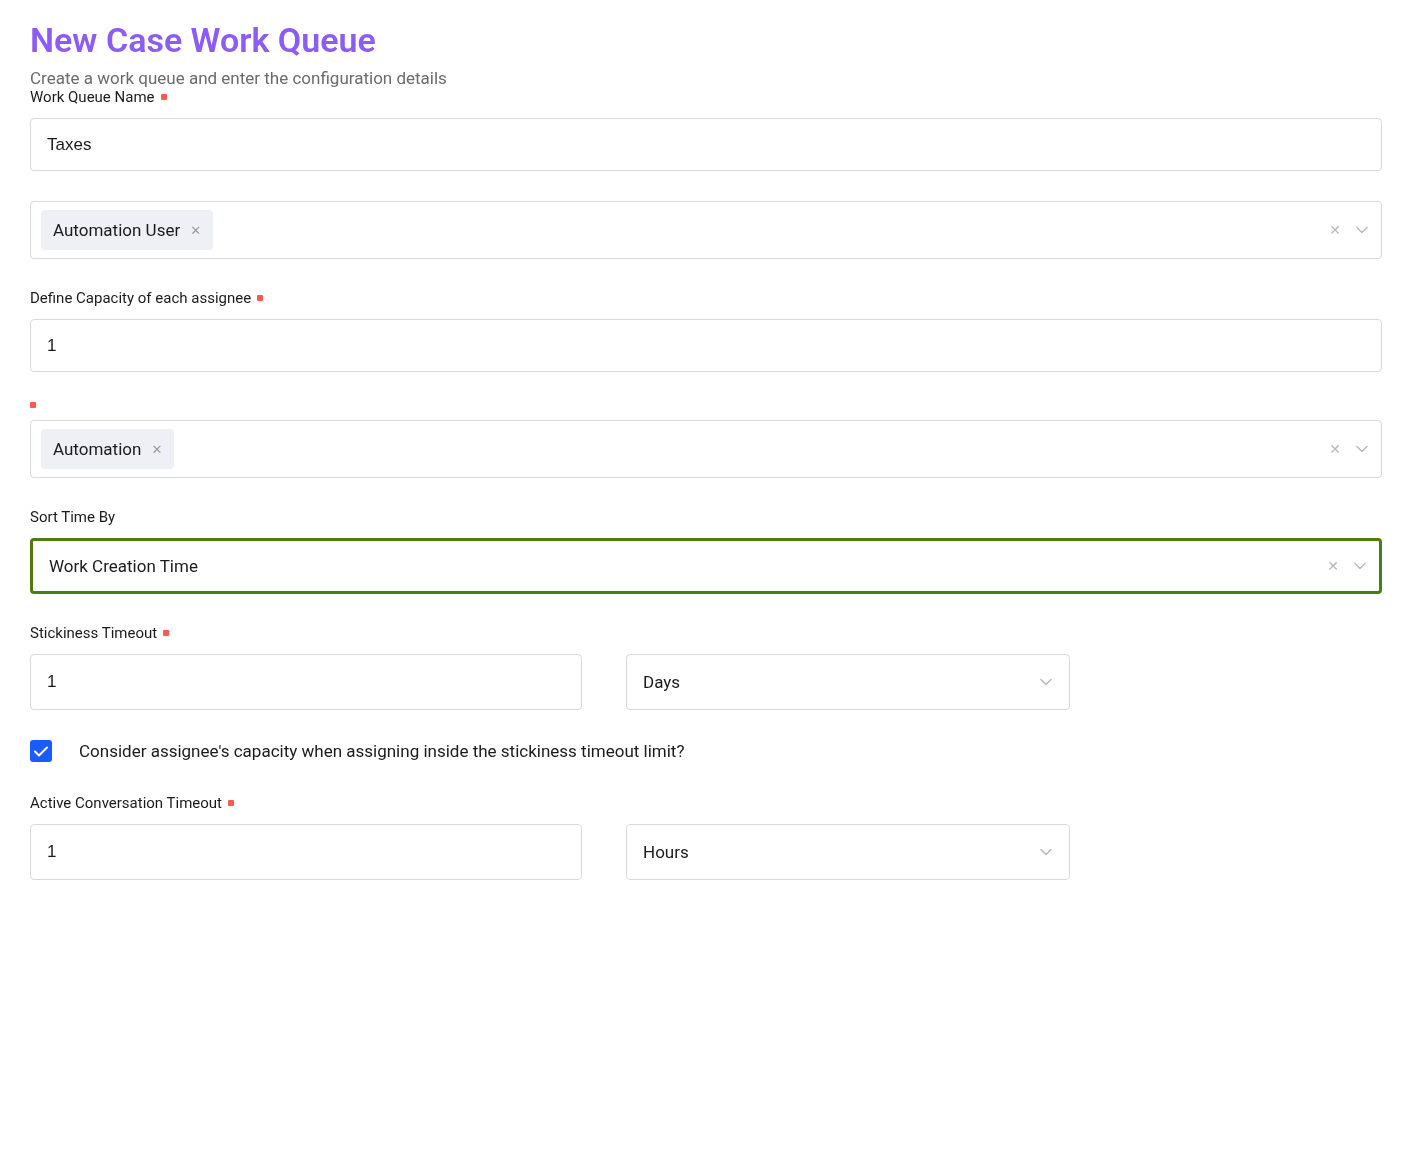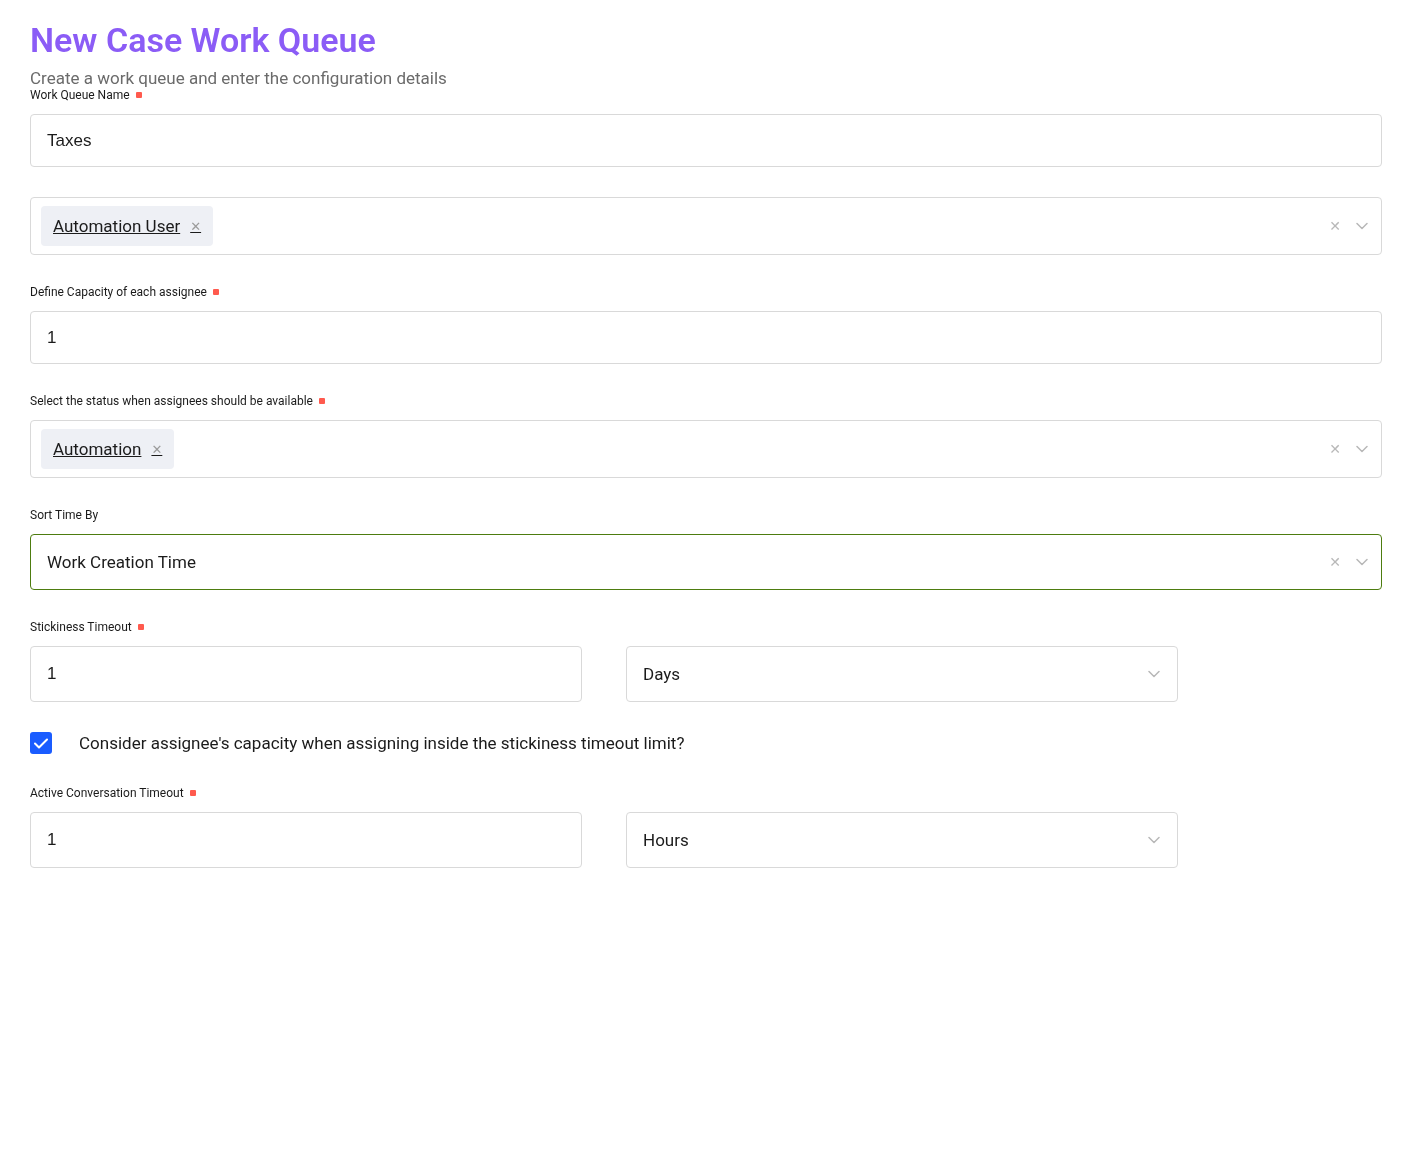--- a/index.html
+++ b/index.html
@@ -21,21 +21,21 @@
       color: #8b5cf6;
     }
     .page-subtitle {
       font-size: 17px;
       color: #6b6b6b;
     }
     .field-group {
       margin-bottom: 30px;
     }
     .field-label {
-      font-size: 12px;
+      font-size: 15px;
       color: #1b1b1b;
       margin-bottom: 12px;
       display: flex;
       align-items: center;
       gap: 6px;
     }
     .required-dot {
       width: 6px;
       height: 6px;
       background: #ff5a4e;
@@ -58,21 +58,20 @@
       min-height: 58px;
       border: 1px solid #d9d9d9;
       border-radius: 4px;
       padding: 8px 70px 8px 10px;
       display: flex;
       align-items: center;
       flex-wrap: wrap;
       gap: 6px;
       position: relative;
       background: #fff;
-      text-decoration: underline;
     }
     .chip {
       background: #eef0f5;
       border-radius: 4px;
       padding: 10px 12px;
       display: inline-flex;
       align-items: center;
       gap: 10px;
       font-size: 17px;
       color: #1b1b1b;
@@ -106,21 +105,21 @@
       align-items: center;
       justify-content: center;
     }
     .chevron-icon svg {
       width: 12px;
       height: 8px;
     }
     .single-select {
       width: 100%;
       height: 56px;
-      border: 1px solid #4d7c0f;
+      border: 3px solid #4d7c0f;
       border-radius: 4px;
       padding: 0 70px 0 16px;
       display: flex;
       align-items: center;
       position: relative;
       font-size: 17px;
       color: #1b1b1b;
       background: #fff;
     }
     .row {
@@ -132,21 +131,21 @@
       height: 56px;
       border: 1px solid #d9d9d9;
       border-radius: 4px;
       padding: 0 16px;
       font-size: 17px;
       color: #1b1b1b;
       background: #fff;
       outline: none;
     }
     .half-select {
-      width: 552px;
+      width: 444px;
       height: 56px;
       border: 1px solid #d9d9d9;
       border-radius: 4px;
       padding: 0 50px 0 16px;
       display: flex;
       align-items: center;
       position: relative;
       font-size: 17px;
       color: #1b1b1b;
       background: #fff;
@@ -217,21 +216,20 @@
 <div class="field-group">
   <div class="field-label">
     <span>Define Capacity of each assignee</span>
     <span class="required-dot"></span>
   </div>
   <input type="text" class="text-input" value="1" style="">
 </div>
 
 <div class="field-group">
   <div class="field-label">
-    <span>Select the status when assignees should be available</span>
     <span class="required-dot"></span>
   </div>
   <div class="multiselect">
     <div class="chip">
       <span>Automation</span>
       <span class="chip-close">✕</span>
     </div>
     <div class="select-controls">
       <span class="clear-icon">✕</span>
       <span class="chevron-icon">

